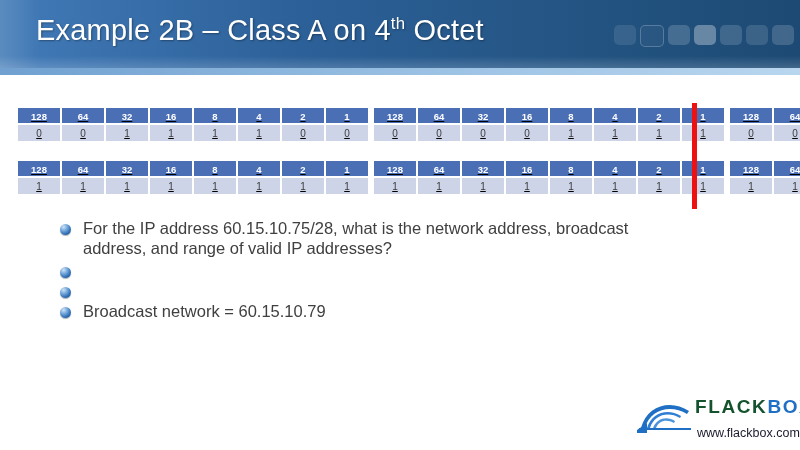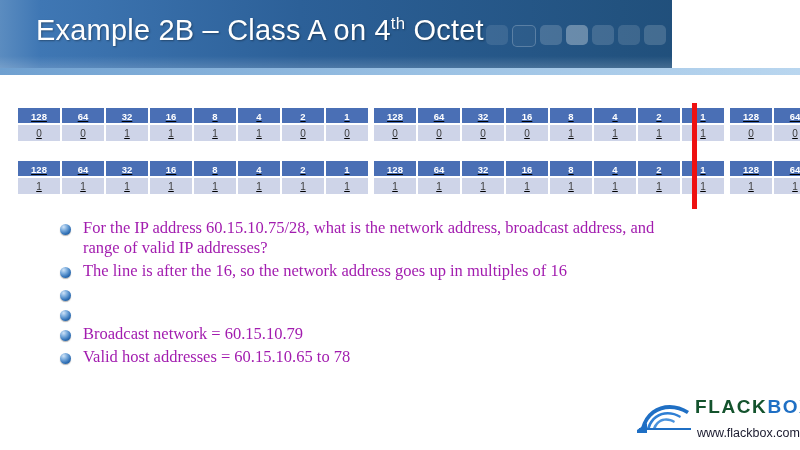--- a/index.html
+++ b/index.html
@@ -12,21 +12,21 @@
     height: 450px;
     position: relative;
     overflow: hidden;
     font-family: "Liberation Sans", sans-serif;
   }
 
   
   .header {
     position: absolute;
     left: 0; top: 0;
-    width: 672px;
+    width: 800px;
     height: 68px;
     background:
       linear-gradient(to right,
         #5b8cc0 0px,
         #3f77b4 40px,
         #2c6098 300px,
         #22527f 620px,
         #1d4a74 800px);
     overflow: hidden;
   }
@@ -135,22 +135,22 @@
     border-radius: 50%;
     margin-top: 6px;
     margin-right: 12px;
     background:
       radial-gradient(circle at 33% 27%, #cfe3f7 0%, #7bacdd 32%, #2f6fb5 66%, #1c4a80 100%);
     box-shadow: 0 1px 1px rgba(0,0,0,0.30);
   }
   .bullet-text {
     font-size: 16.5px;
     line-height: 20px;
-    color: #a21caf;
-    font-family: Liberation Serif, serif;
+    color: #404040;
+    font-family: Liberation Sans, sans-serif;
   }
 
   
   .logo {
     position: absolute;
     left: 637px;
     top: 396px;
     width: 156px;
     height: 40px;
   }
@@ -313,35 +313,27 @@
 
 <div class="red-line" style="left:692px; top:103px; height:106px;"></div>
 
 <div class="bullets" id="bullet-list">
     <div class="bullet">
       <div class="bullet-dot"></div>
       <div class="bullet-text">For the IP address 60.15.10.75/28, what is the network address, broadcast address, and range of valid IP addresses?</div>
     </div>
     <div class="bullet">
       <div class="bullet-dot"></div>
-      <div class="bullet-text">The line is after the 16, so the network address goes up in multiples of 16</div>
-    </div>
-    <div class="bullet">
-      <div class="bullet-dot"></div>
     </div>
     <div class="bullet">
       <div class="bullet-dot"></div>
     </div>
     <div class="bullet">
       <div class="bullet-dot"></div>
       <div class="bullet-text">Broadcast network = 60.15.10.79</div>
-    </div>
-    <div class="bullet">
-      <div class="bullet-dot"></div>
-      <div class="bullet-text">Valid host addresses = 60.15.10.65 to 78</div>
     </div>
   </div>
 
 <div class="logo">
   <svg class="logo-bridge" width="56" height="36" viewBox="0 0 56 36">
     <path d="M2 31 L54 31 L54 33 L2 33 Z" fill="#1f6fc4"></path>
     <path d="M4 31 C10 8 34 2 52 14 L50 17 C34 7 13 12 8 31 Z" fill="#1f6fc4"></path>
     <path d="M10 31 C15 15 31 11 44 19 L43 21 C31 14 17 18 13 31 Z" fill="#2f7fd4"></path>
     <path d="M16 31 C20 21 30 19 38 24 L37 26 C30 22 22 23 19 31 Z" fill="#4a93dd"></path>
     <path d="M0 33 L10 26 L10 36 L0 36 Z" fill="#1f6fc4"></path>

